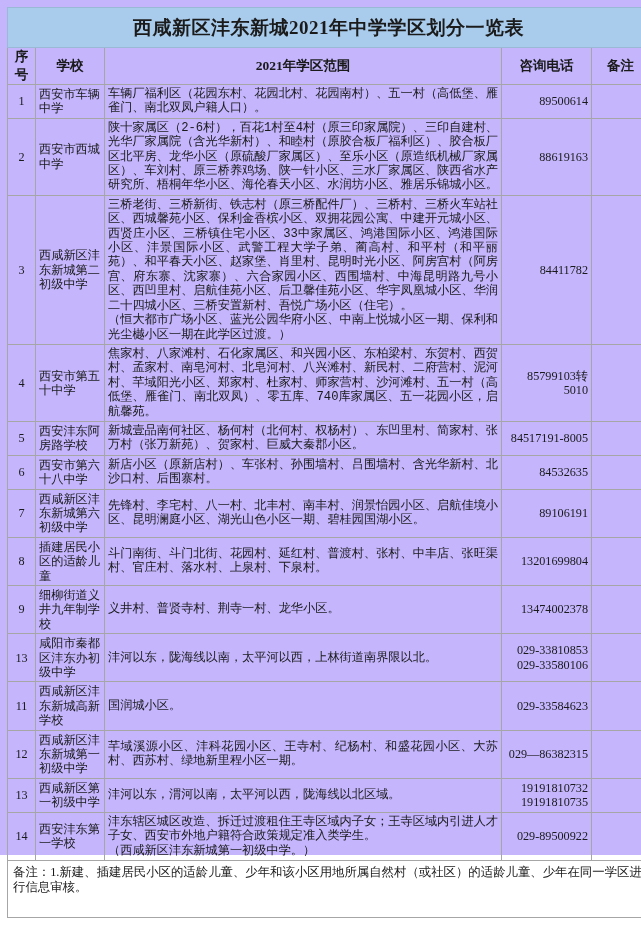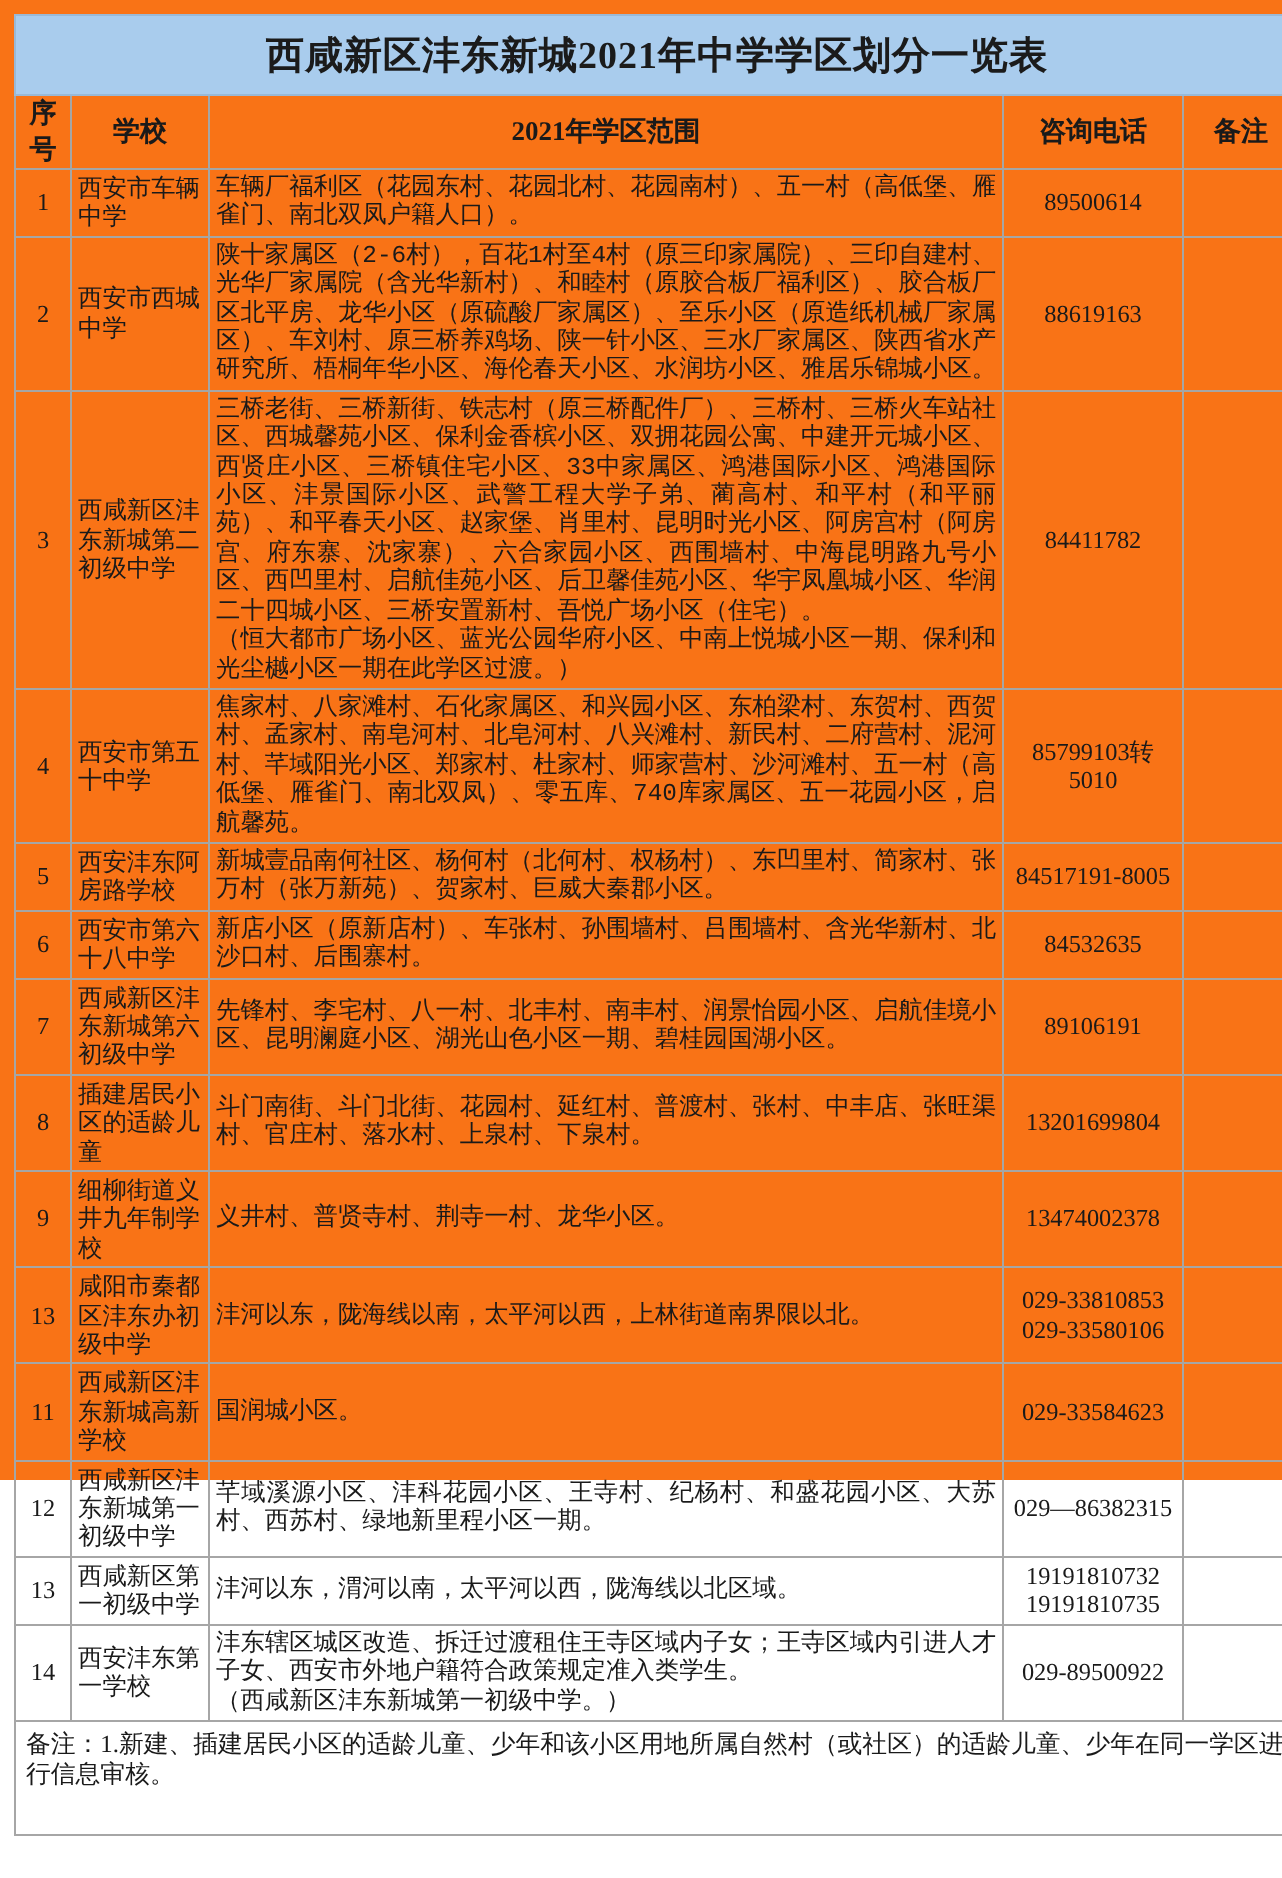--- a/index.html
+++ b/index.html
@@ -4,24 +4,24 @@
 <style>
   html,body{margin:0;padding:0;}
   body{
     width:641px;height:939px;
     background:#ffffff;
     font-family:"Liberation Serif","DejaVu Serif",serif;
     overflow:hidden;
   }
   #sheet{
     position:relative;
-    width:641px;height:740px;
+    width:641px;height:855px;
     box-sizing:border-box;
     padding:7px 7px 0 7px;
-    background:#f97316;
+    background:#c4b5fd;
   }
   table.grid{
     width:627px;
     border-collapse:collapse;
     table-layout:fixed;
   }
   table.grid td, table.grid th{
     border:1px solid #a6a6a6;
     vertical-align:middle;
     padding:2px 3px;
@@ -49,21 +49,21 @@
     padding:0 2px;
   }
   
   tr.data-row td{
     font-size:12.2px;
     line-height:14.4px;
   }
   td.c-idx{ text-align:center; font-size:12.5px; }
   td.c-school{ text-align:left; font-size:12.4px; line-height:15px; padding-left:4px;margin-top:32px;}
   td.c-range{ text-align:justify; text-align-last:left; padding:2px 4px 2px 5px;}
-  td.c-phone{ text-align:center; font-size:12.4px; line-height:15px;}
+  td.c-phone{ text-align:right; font-size:12.4px; line-height:15px;}
   td.c-note{ }
   td.c-range .ln{ display:block; white-space:normal;font-family:Liberation Mono, monospace; }
   td.c-phone .ln{ display:block; }
   
   tr.remark-row td{
     height:48px;
     vertical-align:top;
     text-align:left;
     font-size:12.4px;
     line-height:15.5px;

